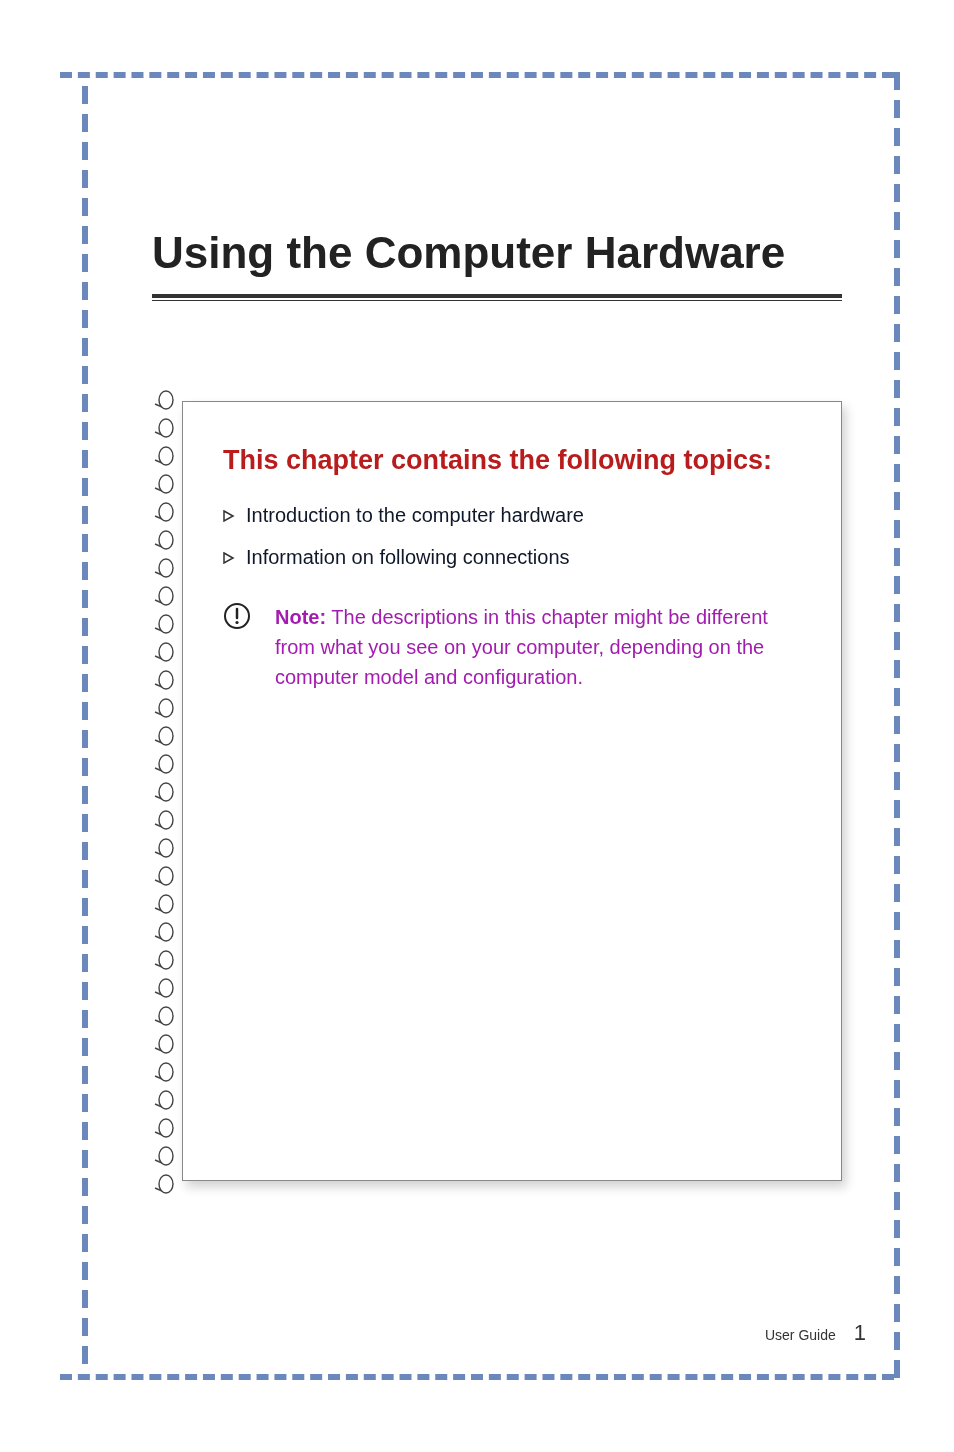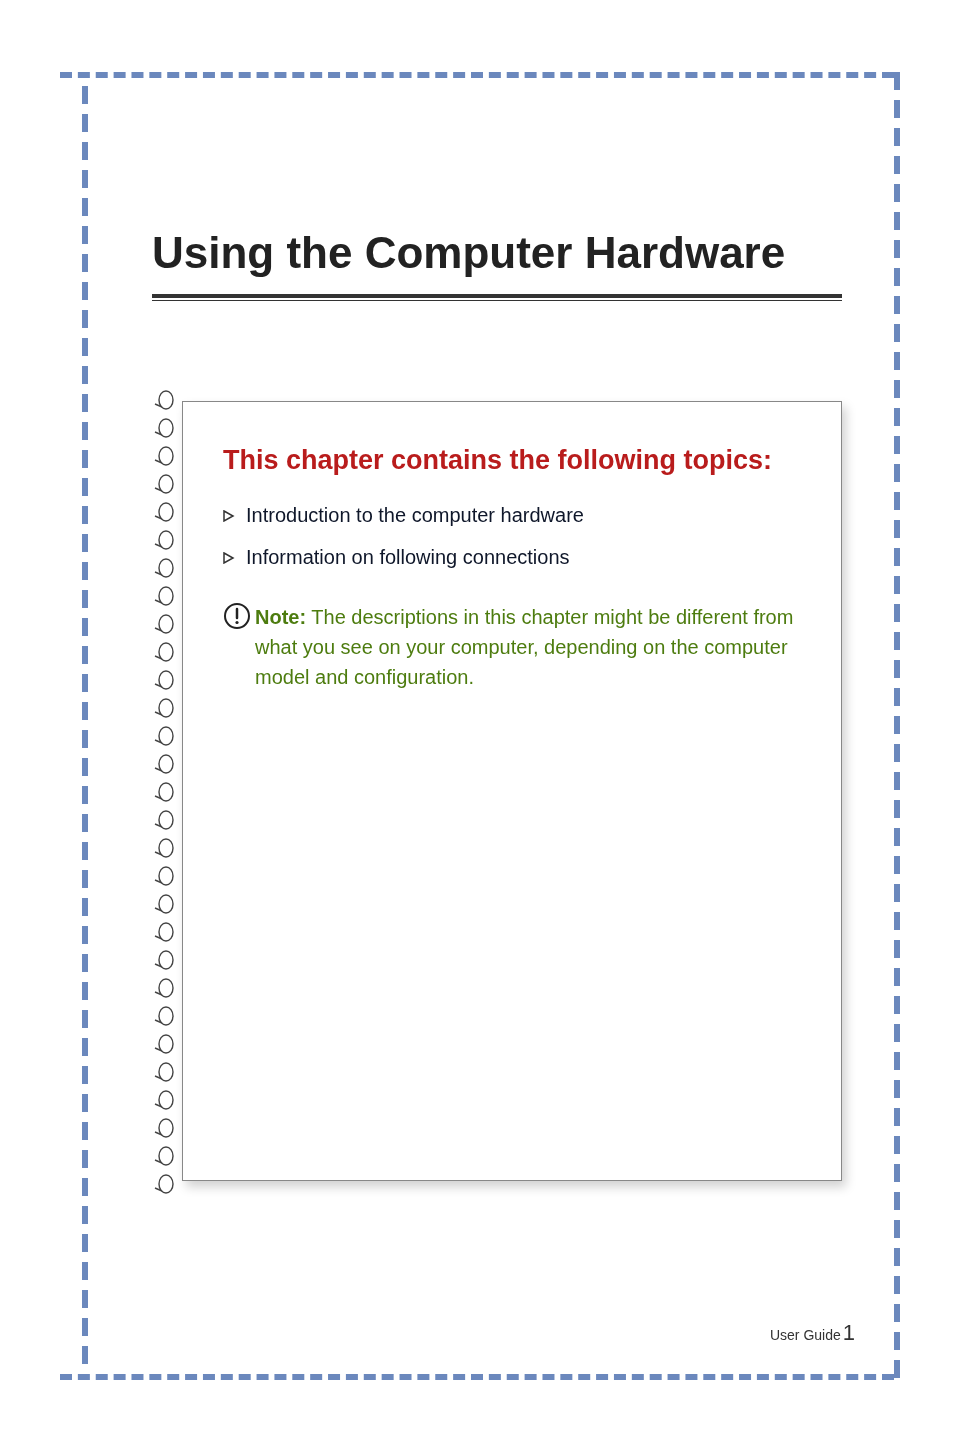--- a/index.html
+++ b/index.html
@@ -125,40 +125,40 @@
       color: #0f172a;
       margin-bottom: 6px;
       line-height: 1.5;
     }
     .arrow {
       flex-shrink: 0;
       margin-top: 6px;
     }
     .note-block {
       display: flex;
-      gap: 4px;
+      gap: 24px;
       font-size: 20px;
-      color: #4d7c0f;
+      color: #a21caf;
       line-height: 1.5;
     }
     .note-icon-wrap {
       flex-shrink: 0;
     }
     .note-text strong {
       font-weight: bold;
     }
     .footer {
       position: absolute;
       bottom: 106px;
-      right: 99px;
+      right: 88px;
       font-size: 14px;
       color: #333;
       display: flex;
       align-items: baseline;
-      gap: 2px;
+      gap: 18px;
       justify-content: flex-end;
     }
     .page-no {
       font-size: 22px;
       font-weight: 500;
     }
   </style>
 </head>
 <body>
 

